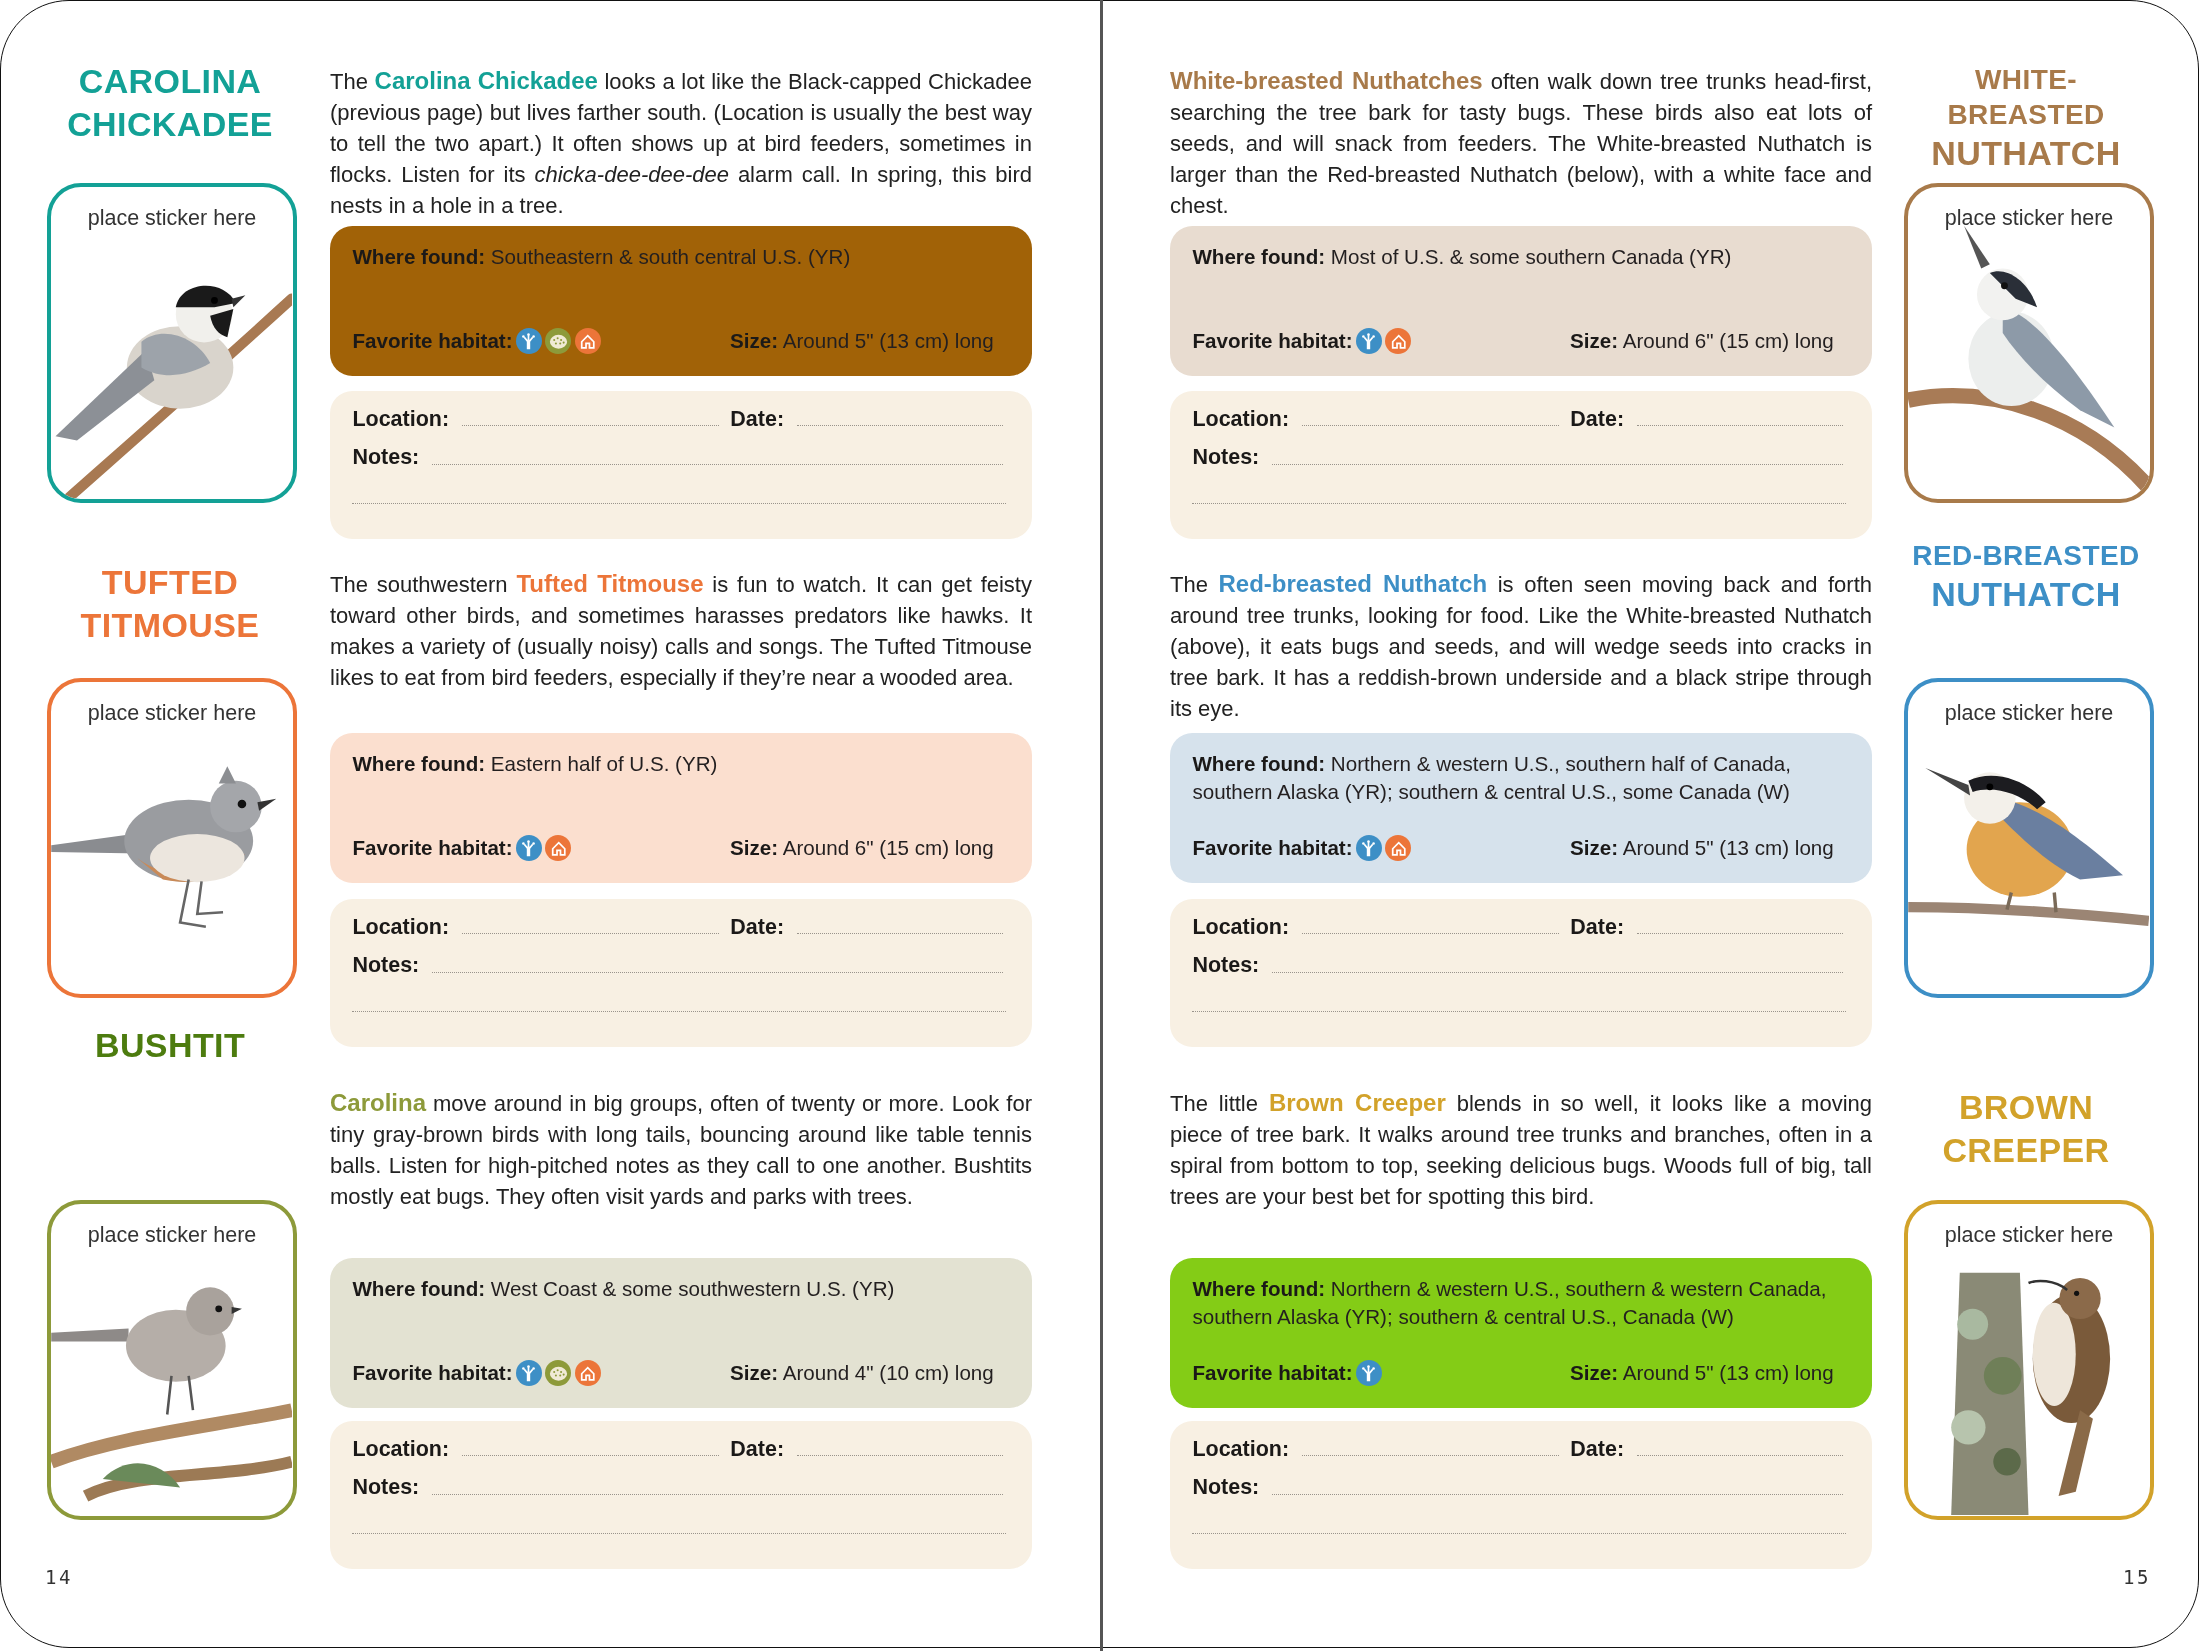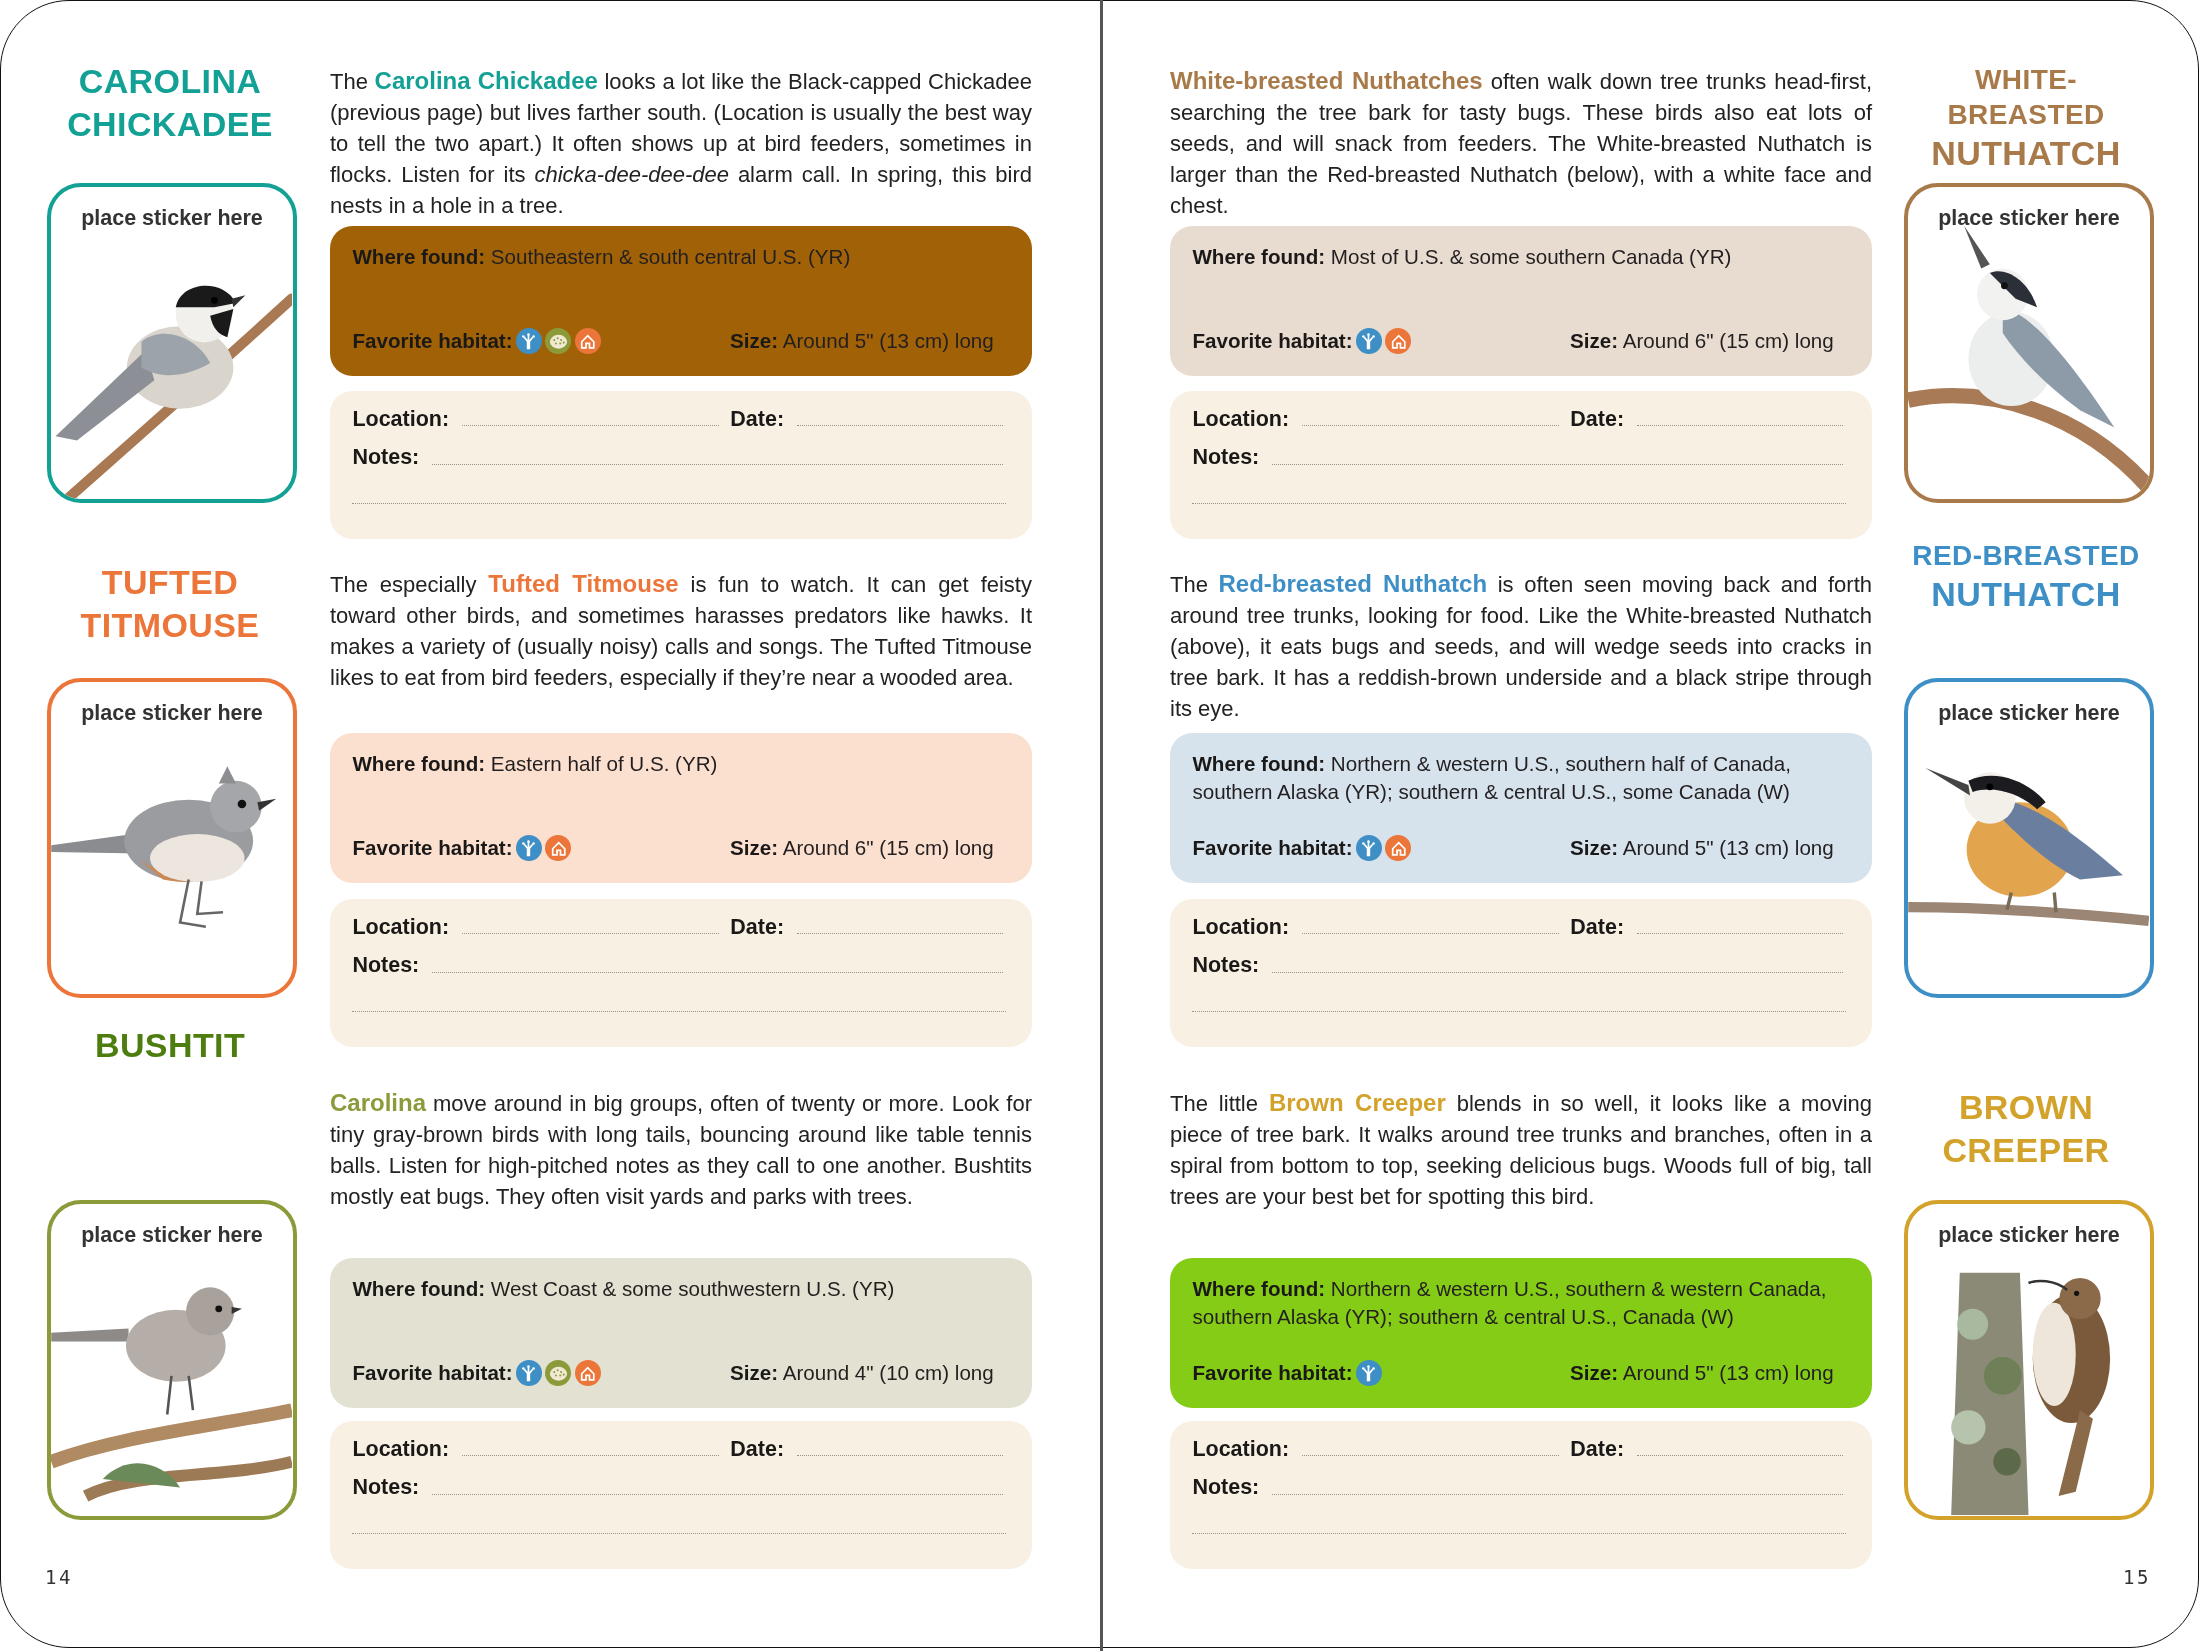--- a/index.html
+++ b/index.html
@@ -3,21 +3,21 @@
 <meta charset="utf-8">
 <style>
   html,body{margin:0;padding:0;background:#fff;}
   body{width:2203px;height:1652px;position:relative;overflow:hidden;font-family:"Liberation Sans","DejaVu Sans",sans-serif;color:#231f20;}
   .spread{position:absolute;left:0;top:0;width:2199px;height:1648px;border:1.7px solid #111;border-radius:69px 69px 69px 69px;box-sizing:border-box;}
   .gutter{position:absolute;left:1100px;top:0;width:2.6px;height:1652px;background:#555;}
   .bird-title{position:absolute;width:258px;text-align:center;font-weight:bold;line-height:1.25;letter-spacing:0.4px;}
   .bird-title .l1,.bird-title .l2{display:block;}
   .t-lg{font-size:34px;}
   .t-sm{font-size:28px;}
-  .frame{position:absolute;width:250px;height:320px;box-sizing:border-box;border:4.3px solid;border-radius:34px;background:#fff;overflow:hidden;font-weight:bold;}
+  .frame{position:absolute;width:250px;height:320px;box-sizing:border-box;border:4.3px solid;border-radius:34px;background:#fff;overflow:hidden;}
   .frame .sticker-label{position:absolute;top:19px;left:0;right:0;text-align:center;font-size:21.5px;color:#333;}
   .frame svg{position:absolute;left:0;top:0;}
   .para{position:absolute;width:702px;font-size:22px;line-height:31px;text-align:justify;color:#222;}
   .para .name{font-weight:bold;font-size:24px;}
   .para em{font-style:italic;}
   .info{position:absolute;width:702px;height:150px;border-radius:22.4px;box-sizing:border-box;padding:17px 22.4px 0 22.4px;font-size:20.6px;line-height:28px;}
   .info b{font-weight:bold;color:#1b1918;}
   .info .where{position:absolute;left:22.4px;top:17px;right:26px;}
   .info .habitat{position:absolute;left:22.4px;bottom:20.6px;display:flex;align-items:center;}
   .info .size{position:absolute;left:400px;bottom:20.6px;}
@@ -117,21 +117,21 @@
     <path d="M100 205 C140 235 200 230 225 200 C220 220 180 240 130 230 Z" fill="#c98a58"></path>
     <ellipse cx="170" cy="205" rx="55" ry="28" fill="#ece6de"></ellipse>
     <circle cx="215" cy="145" r="30" fill="#a4a6aa"></circle>
     <path d="M195 118 L205 98 L215 118 Z" fill="#8c8e92"></path>
     <circle cx="222" cy="142" r="5" fill="#111"></circle>
     <path d="M240 140 L262 136 L242 150 Z" fill="#333"></path>
     <path d="M160 230 L150 280 L180 285 M175 232 L170 270 L200 268" stroke="#666" stroke-width="3" fill="none"></path>
   </svg>
 </div>
 <div class="para" style="left:330px;top:568px">
-  <span>The especially </span><span class="name" style="color:#ec7539">Tufted Titmouse</span><span> is fun to watch. It can get feisty toward other birds, and sometimes harasses predators like hawks. It makes a variety of (usually noisy) calls and songs. The Tufted Titmouse likes to eat from bird feeders, especially if they’re near a wooded area.</span>
+  <span>The southwestern </span><span class="name" style="color:#ec7539">Tufted Titmouse</span><span> is fun to watch. It can get feisty toward other birds, and sometimes harasses predators like hawks. It makes a variety of (usually noisy) calls and songs. The Tufted Titmouse likes to eat from bird feeders, especially if they’re near a wooded area.</span>
 </div>
 <div class="info" style="left:330px;top:733px;background:#fbdfcf">
   <div class="where"><b>Where found:</b> <span>Eastern half of U.S. (YR)</span></div>
   <div class="habitat">
       <b>Favorite habitat:</b>
     <span class="hab-icon hab-tree">
         <svg width="17" height="17" viewBox="0 0 20 20">
           <path d="M9 19 V10 M11 19 V10 M10 11 L5 5 M10 11 L15 5 M10 9 V2" stroke="#fff" stroke-width="2" fill="none"></path>
           <circle cx="4" cy="4" r="1.5" fill="#fff"></circle>
           <circle cx="16" cy="4" r="1.5" fill="#fff"></circle>

